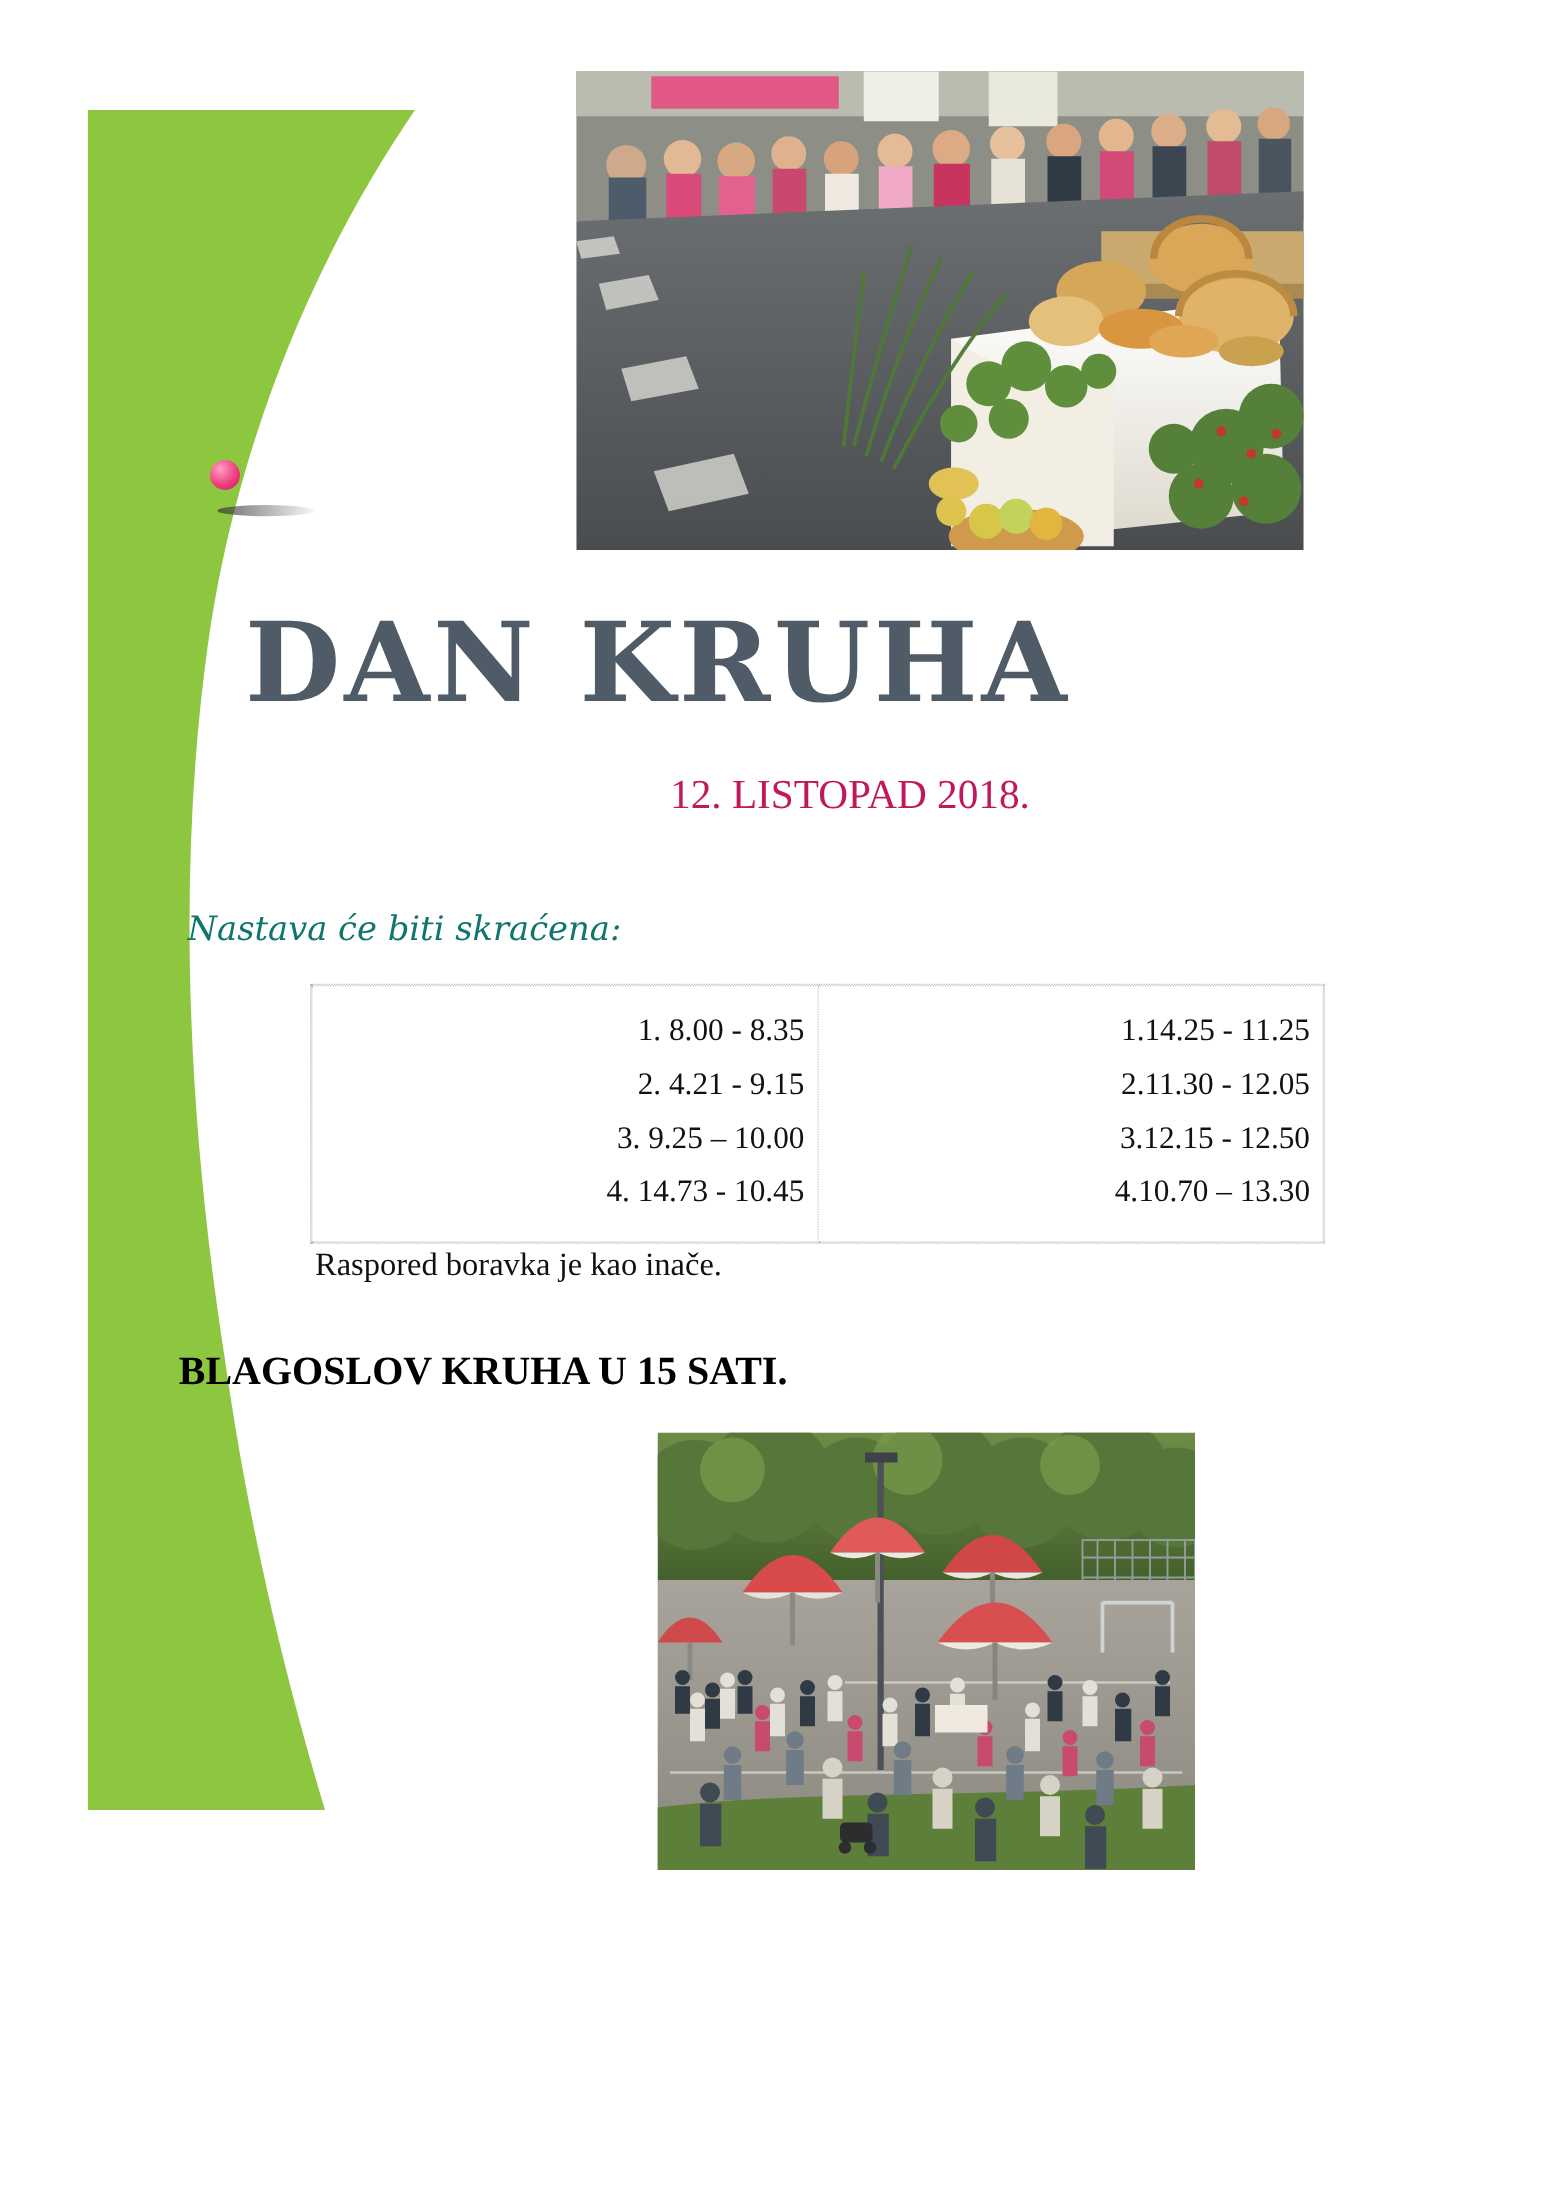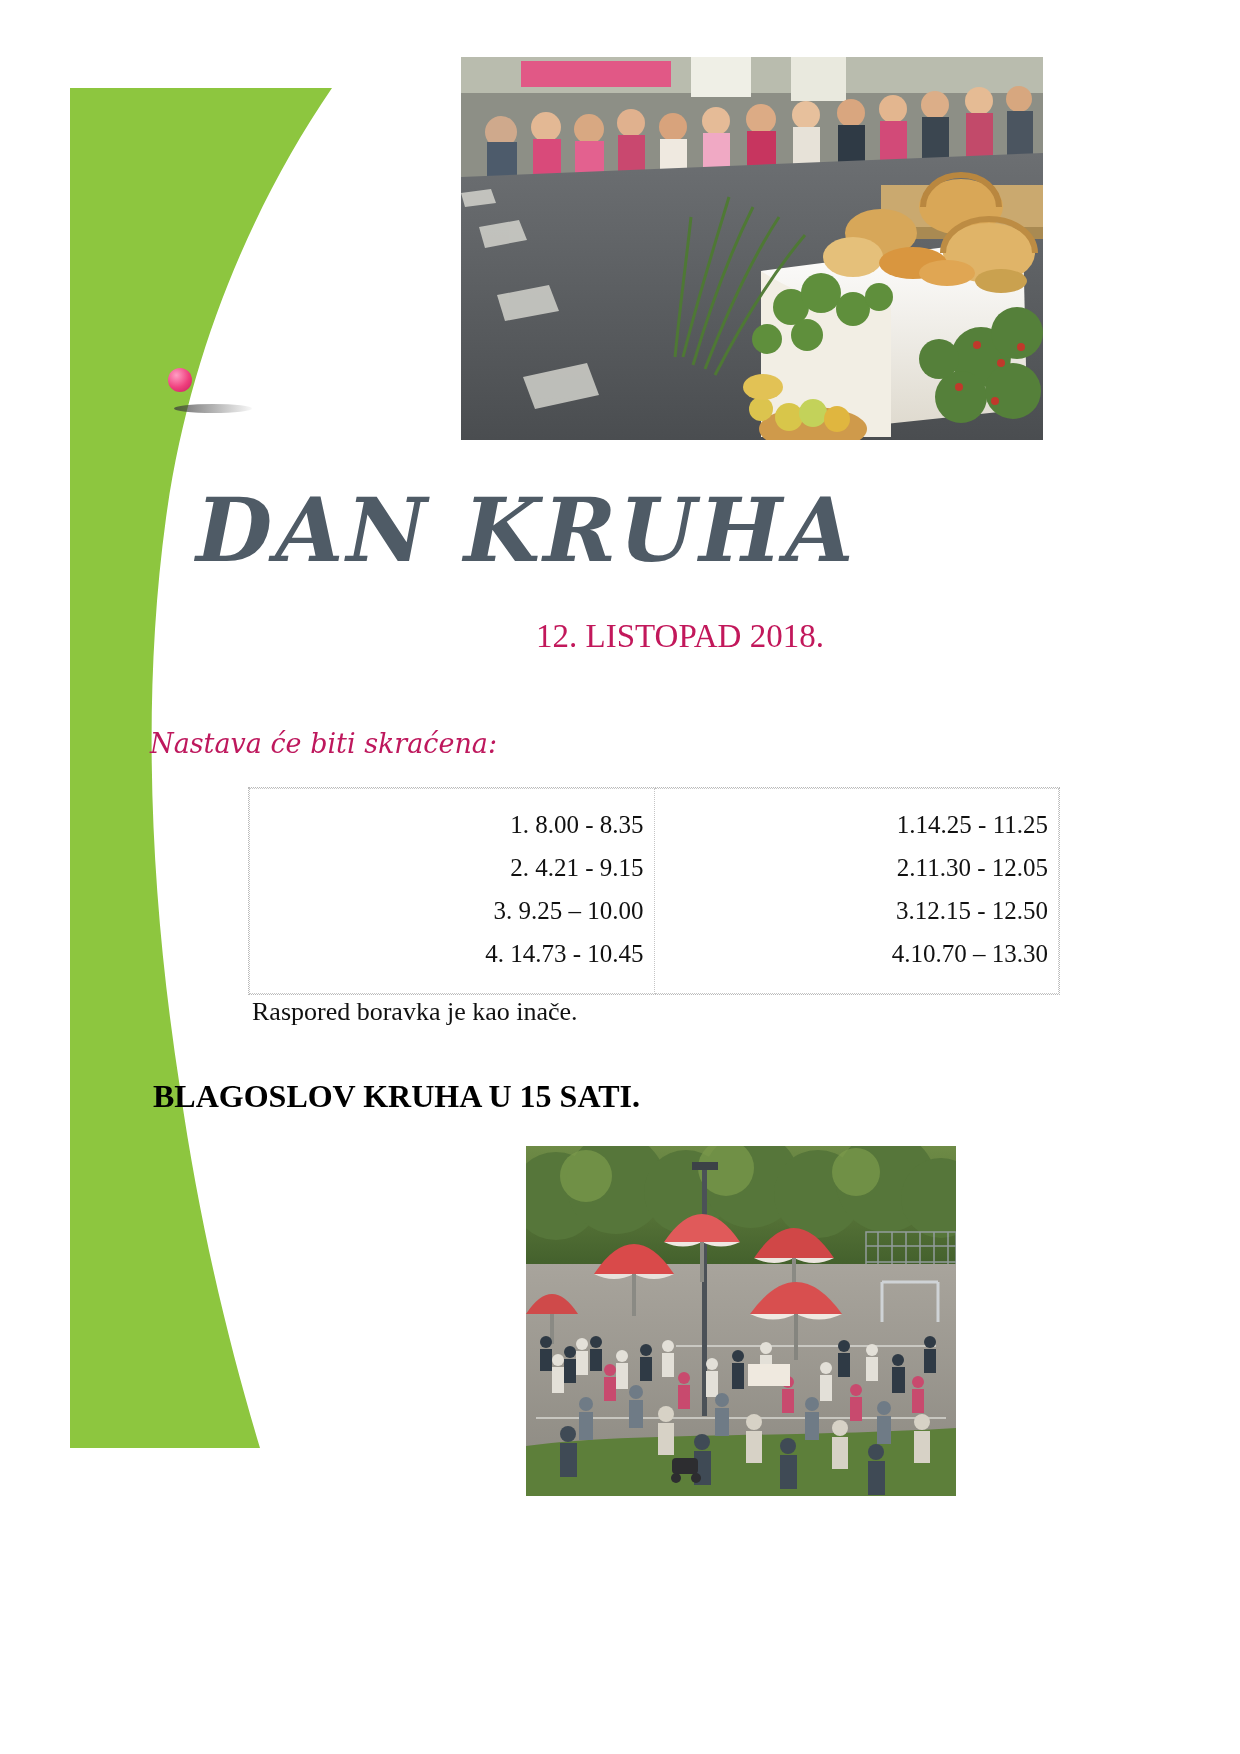--- a/index.html
+++ b/index.html
@@ -73,21 +73,20 @@
     height: 350px;
   }
   .photo svg { display: block; width: 100%; height: 100%; }
 
   
   .title {
     position: absolute;
     left: 196px;
     top: 478px;
     font-family: "DejaVu Serif", serif;
-    font-style: italic;
     font-weight: bold;
     font-size: 88px;
     letter-spacing: 3px;
     color: #4f5b66;
     white-space: nowrap;
   }
   .subtitle {
     position: absolute;
     left: 536px;
     top: 618px;
@@ -96,21 +95,21 @@
     color: #c2185b;
     white-space: nowrap;
   }
   .lead {
     position: absolute;
     left: 150px;
     top: 728px;
     font-family: "DejaVu Serif", serif;
     font-style: italic;
     font-size: 27px;
-    color: #be185d;
+    color: #0f766e;
     white-space: nowrap;
   }
 
   
   .schedule {
     position: absolute;
     left: 248px;
     top: 787px;
     width: 1057px;
     max-width: 810px;
@@ -147,21 +146,21 @@
     position: absolute;
     left: 252px;
     top: 997px;
     font-family: Liberation Serif, serif;
     font-size: 26px;
     color: #111;
     white-space: nowrap;
   }
   .blessing {
     position: absolute;
-    left: 153px;
+    left: 143px;
     top: 1078px;
     font-family: "Liberation Serif", serif;
     font-weight: bold;
     font-size: 32px;
     color: #000;
     white-space: nowrap;
   }
 </style>
 </head>
 <body>

